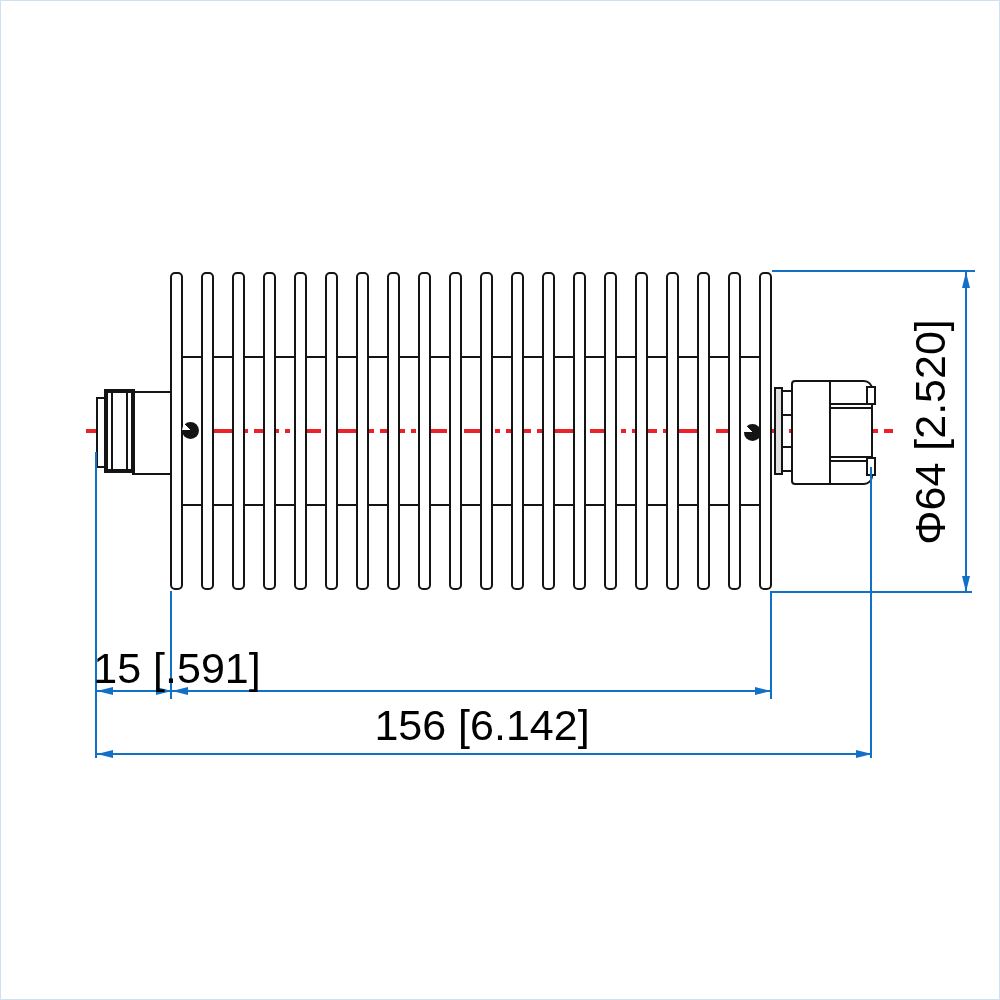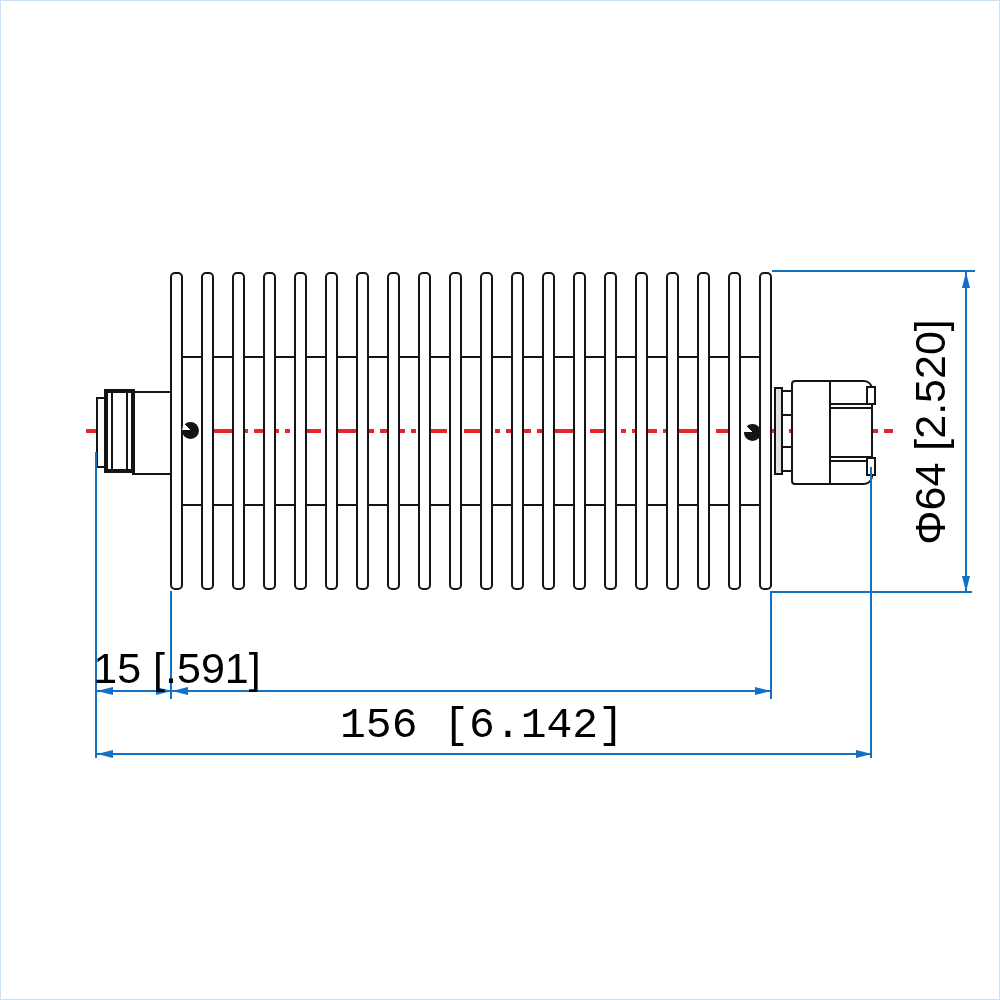--- a/index.html
+++ b/index.html
@@ -130,16 +130,16 @@
   <div class="arr left" style="left:97px;top:687px;"></div>
   <div class="arr right" style="left:156px;top:687px;"></div>
   <div class="arr left" style="left:172px;top:687px;"></div>
   <div class="arr right" style="left:755px;top:687px;"></div>
   <div class="arr left" style="left:97px;top:750px;"></div>
   <div class="arr right" style="left:856px;top:750px;"></div>
   <div class="arr up" style="left:962px;top:272px;"></div>
   <div class="arr down" style="left:962px;top:576px;"></div>
 
   <div class="dimtext" style="left:130px;top:668px;margin-left:47px;">15 [.591]</div>
-  <div class="dimtext" style="left:482px;top:725px;font-family:Liberation Mono, monospace;">156 [6.142]</div>
+  <div class="dimtext" style="left:482px;top:725px;">156 [6.142]</div>
   <div class="dimtext rot" style="left:930px;top:432px;">Φ64 [2.520]</div>
 
 </div>
 
 </body></html>

